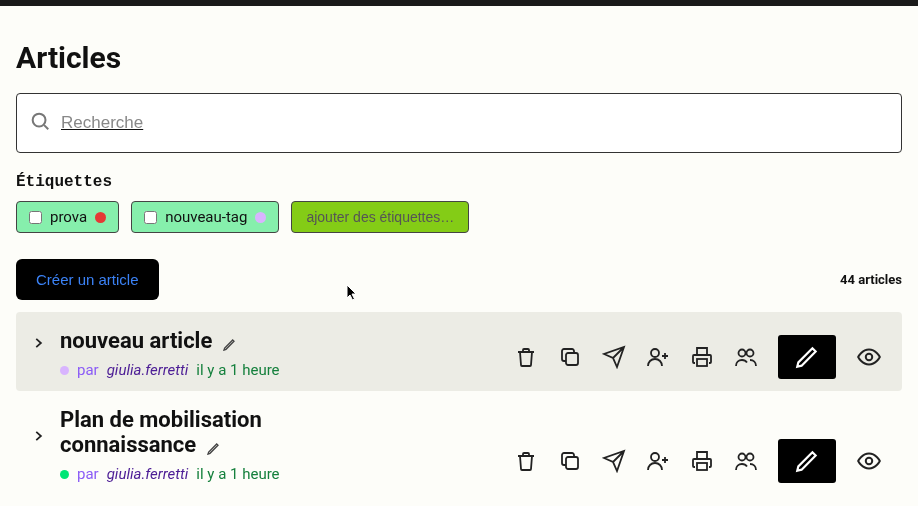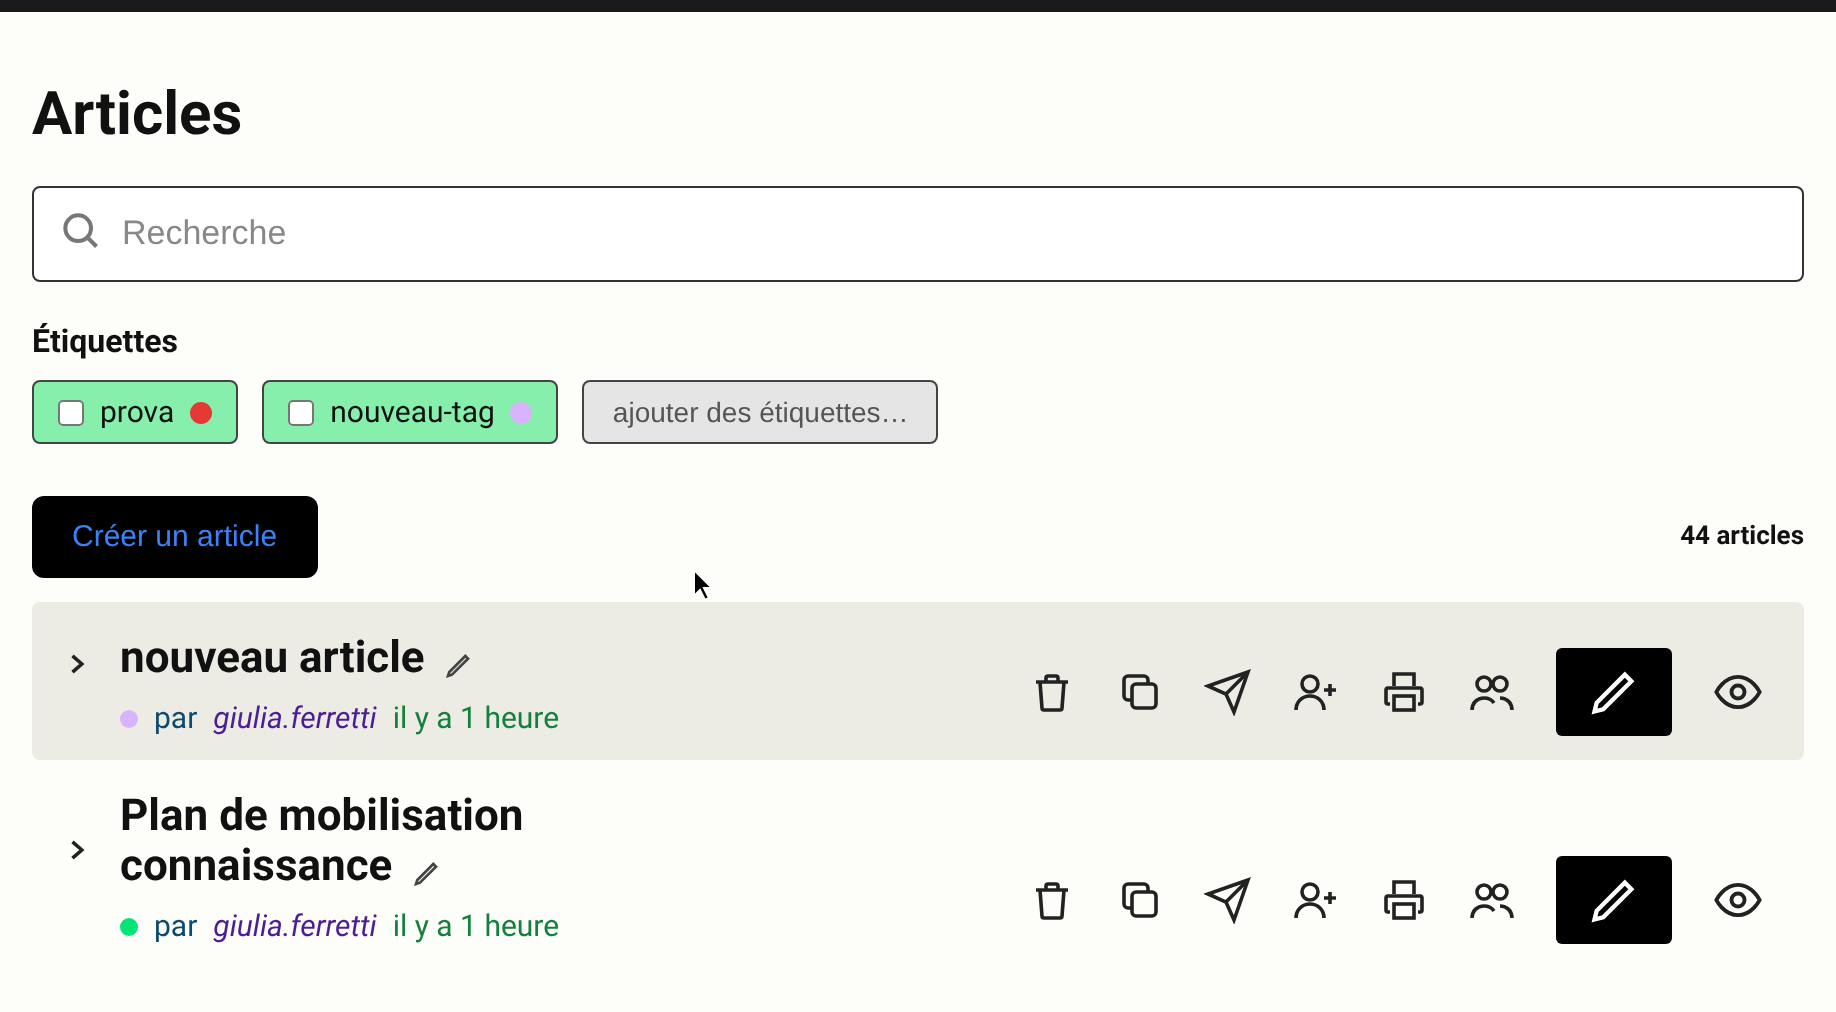--- a/index.html
+++ b/index.html
@@ -18,57 +18,59 @@
       font-weight: 700;
       margin-top: 18px;
       margin-bottom: 18px;
     }
     .search-wrap {
       display: flex;
       align-items: center;
       border: 1px solid #333;
       border-radius: 4px;
       padding: 0 12px;
-      height: 48px;
+      height: 60px;
       background: #fff;
+      text-decoration: underline;
     }
     .search-wrap svg { flex-shrink: 0; }
     .search-input {
       border: none;
       outline: none;
       font-size: 17px;
       margin-left: 10px;
       width: 100%;
       background: transparent;
     }
     .search-input::placeholder { color: #888; }
     .tags-label {
       font-weight: 700;
       font-size: 16px;
       margin-top: 20px;
       margin-bottom: 10px;
+      font-family: Liberation Mono, monospace;
     }
     .tags-row { display: flex; gap: 12px; flex-wrap: wrap; }
     .tag-chip {
       display: inline-flex;
       align-items: center;
       gap: 8px;
       border: 1px solid #444;
       border-radius: 4px;
       padding: 6px 12px;
       font-size: 15px;
       background: #86efac;
     }
     .tag-chip input[type="checkbox"] { width: 13px; height: 13px; }
     .dot {
       width: 11px; height: 11px; border-radius: 50%; display: inline-block;
     }
     .add-tag-btn {
       border: 1px solid #444;
-      background: #e5e5e5;
+      background: #84cc16;
       border-radius: 4px;
       padding: 6px 14px;
       font-size: 14px;
       color: #555;
       cursor: pointer;
     }
     .actions-bar {
       display: flex;
       justify-content: space-between;
       align-items: center;
@@ -118,21 +120,21 @@
       display: flex;
       align-items: center;
       gap: 8px;
       margin-top: 8px;
       font-size: 15px;
       color: #555;
     }
     .meta-dot {
       width: 9px; height: 9px; border-radius: 50%;
     }
-    .author-prefix { color: #0c4a6e; }
+    .author-prefix { color: #8b5cf6; }
     .author-name { font-style: italic; color: #4c1d95; }
     .time-ago { color: #15803d; }
     .icon-bar {
       display: flex;
       align-items: center;
       gap: 20px;
     }
     .icon-btn {
       display: flex;
       align-items: center;

